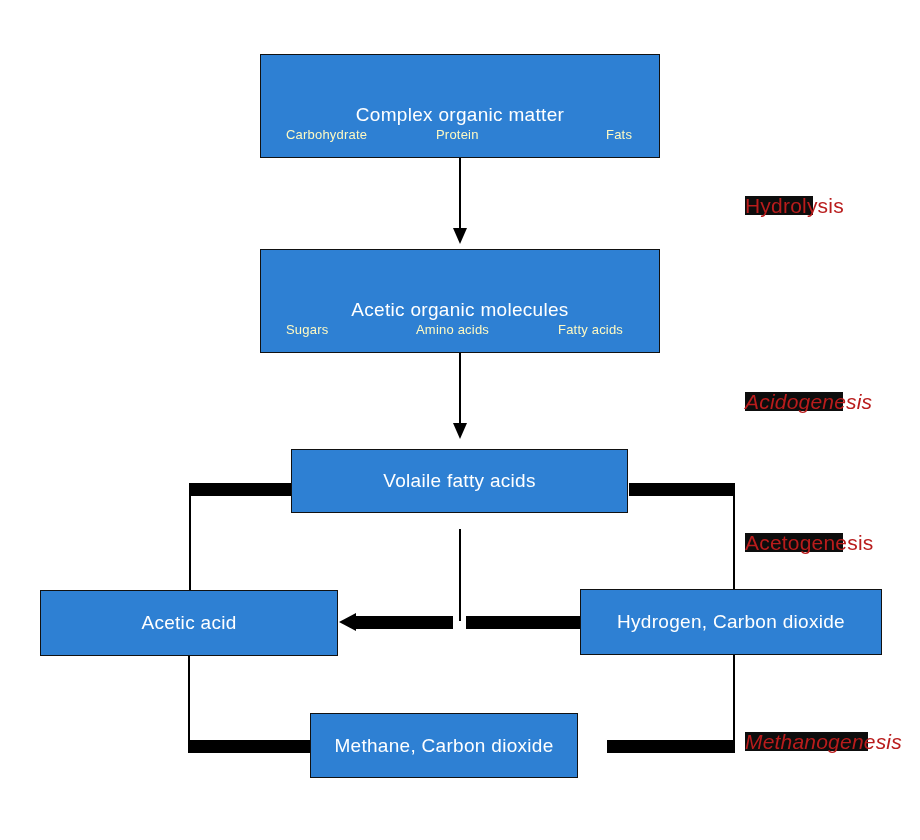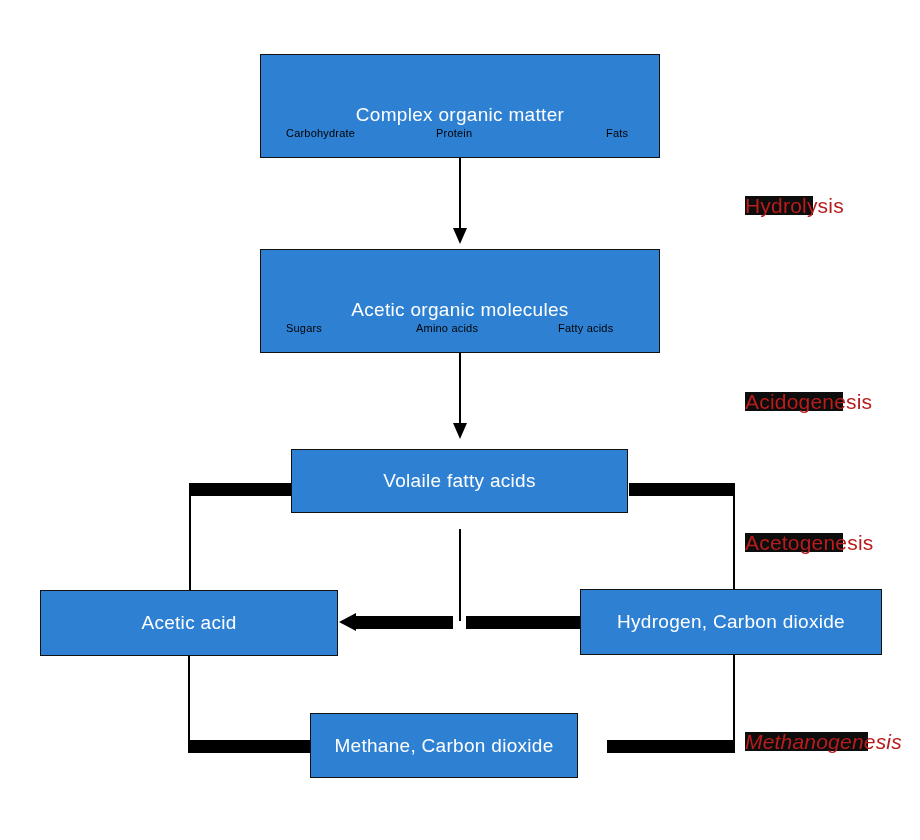--- a/index.html
+++ b/index.html
@@ -37,24 +37,24 @@
     letter-spacing: 0.3px;
     white-space: nowrap;
   }
   .node.two-line .title { top: 21px; margin-top: 28px; }
   .node.one-line .title {
     top: 50%;
     transform: translateY(-50%);
   }
   .sub {
     position: absolute;
-    font-size: 11px;
+    font-size: 13px;
     letter-spacing: 0.2px;
     white-space: nowrap;
-    color: #000000;
+    color: #fef9c3;
   }
 
   
   .vline {
     position: absolute;
     width: 2px;
     background: #000000;
     z-index: 2;
   }
   .hbar {
@@ -158,21 +158,21 @@
 
   <div class="node one-line" style="left:310px; top:713px; width:268px; height:65px;">
     <div class="title">Methane, Carbon dioxide</div>
   </div>
 
   <div class="stage-label" style="left:745px; top:194px;">
     <span class="band" style="width:68px;"></span>
     <span>Hydrolysis</span>
   </div>
 
-  <div class="stage-label" style="left:745px; top:390px;">
+  <div class="stage-label" style="left:745px; top:390px;font-style:italic;">
     <span class="band" style="width:98px;"></span>
     <span>Acidogenesis</span>
   </div>
 
   <div class="stage-label" style="left:745px; top:531px;">
     <span class="band" style="width:98px;"></span>
     <span>Acetogenesis</span>
   </div>
 
   <div class="stage-label" style="left:745px; top:730px;font-style:italic;">

